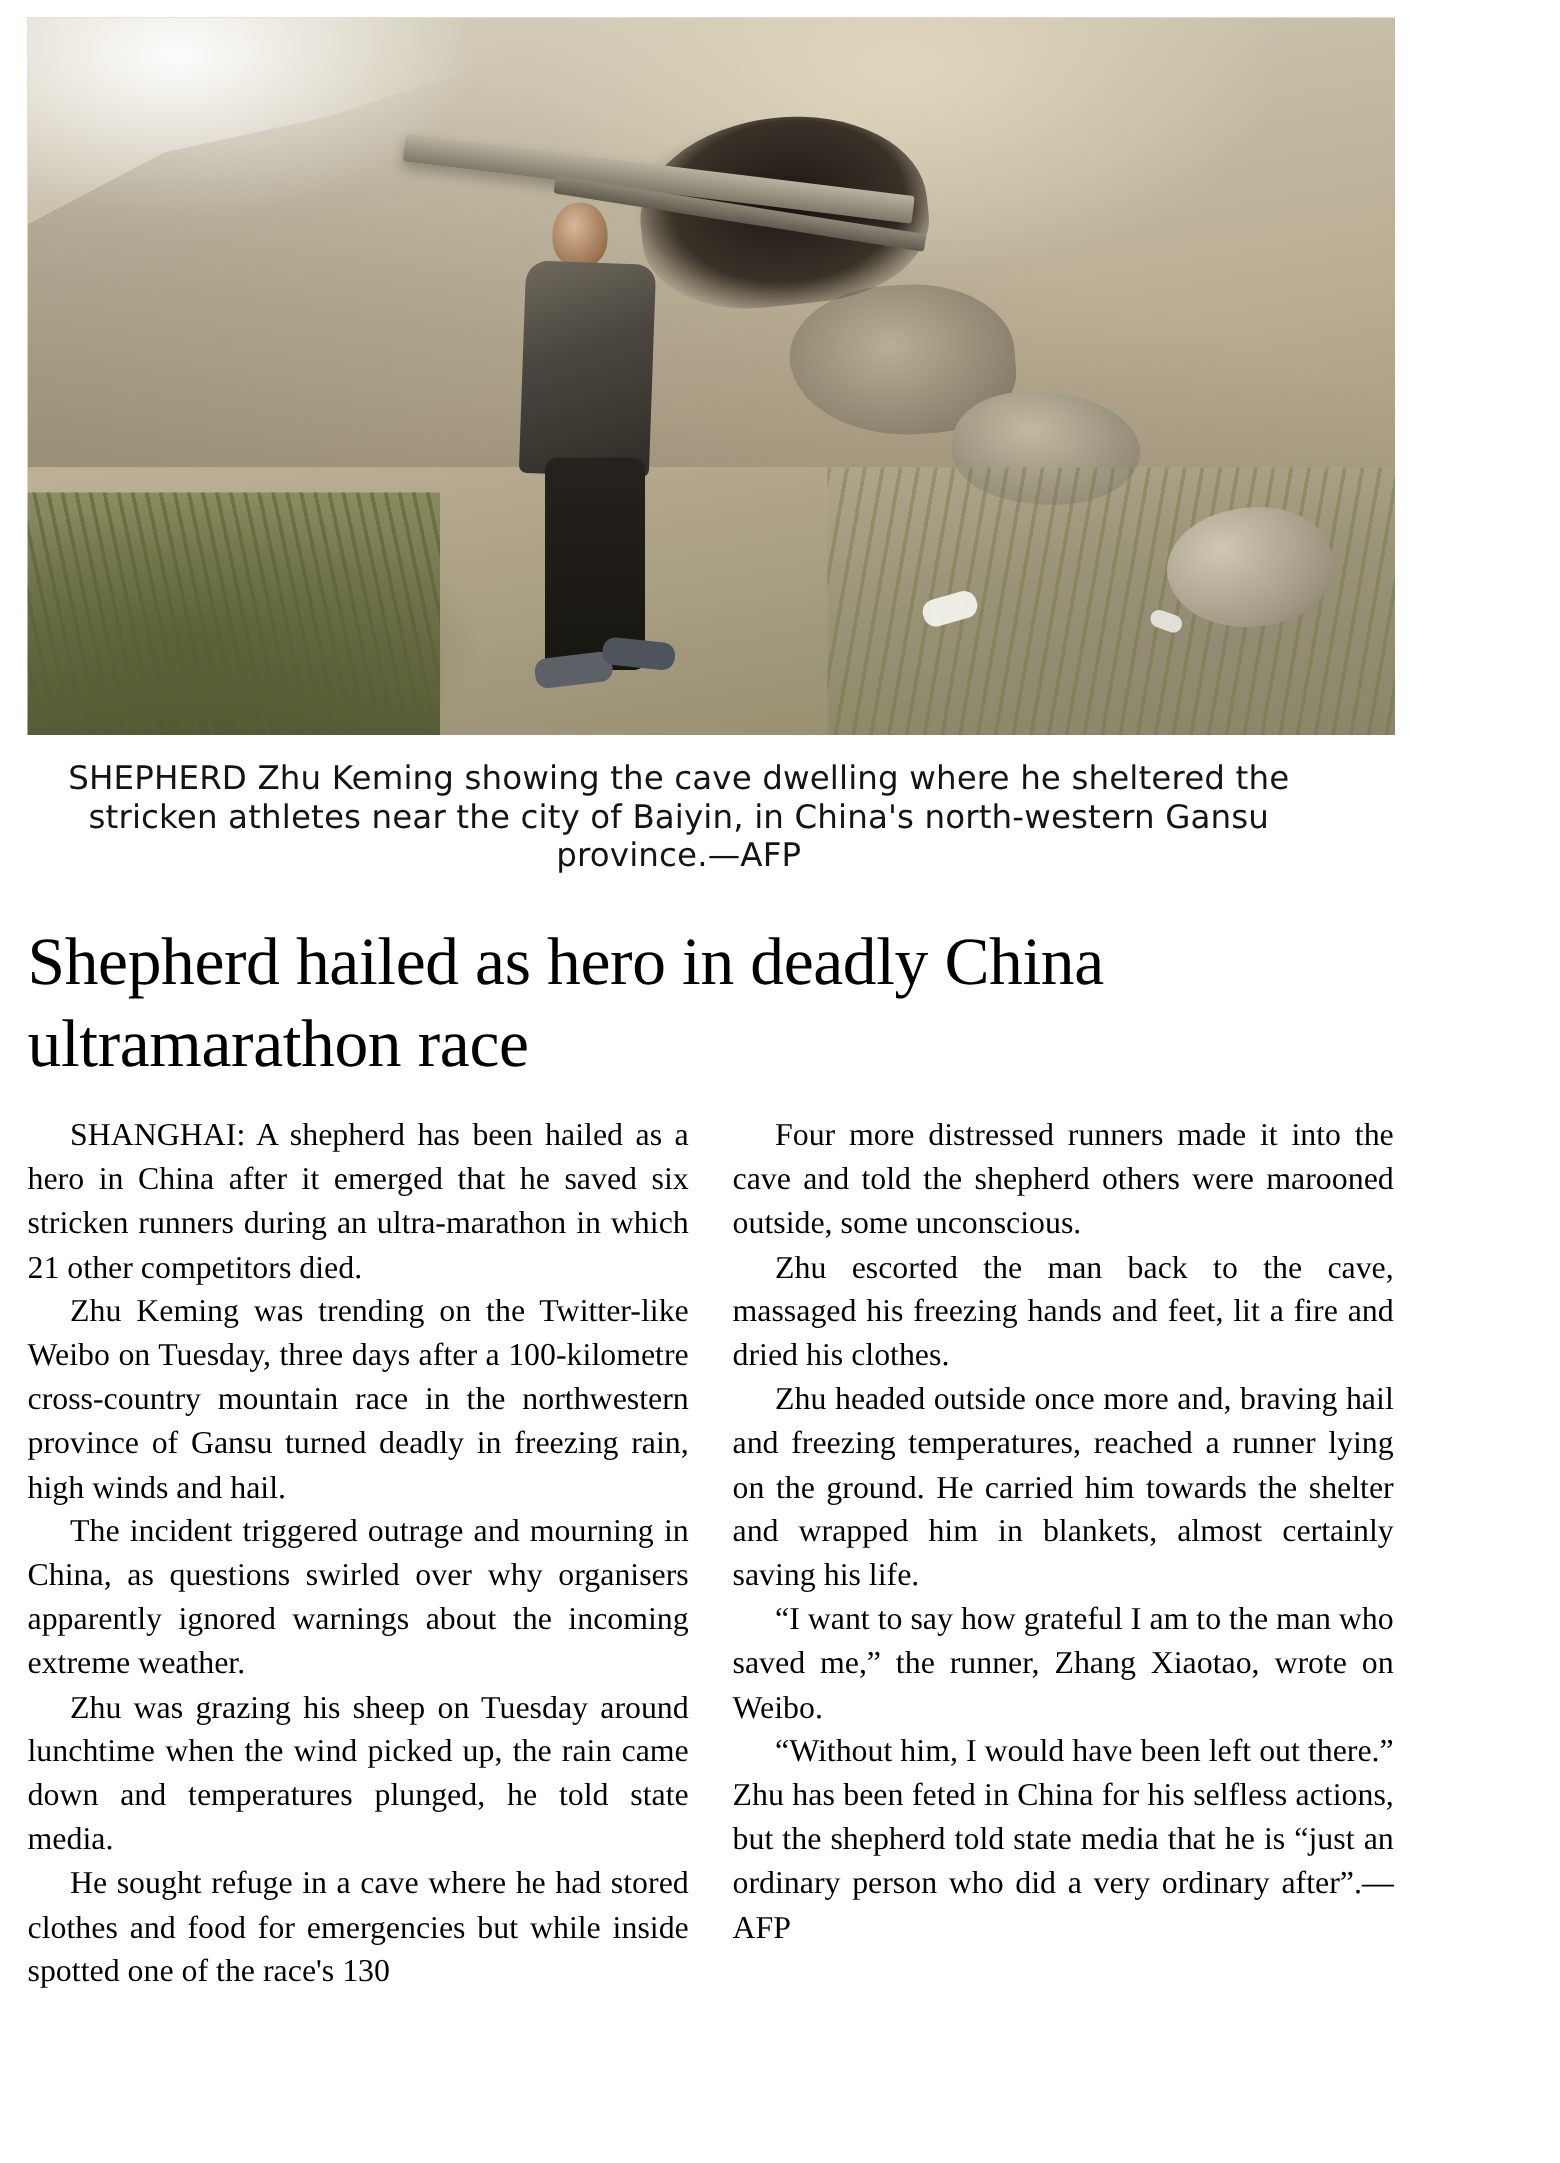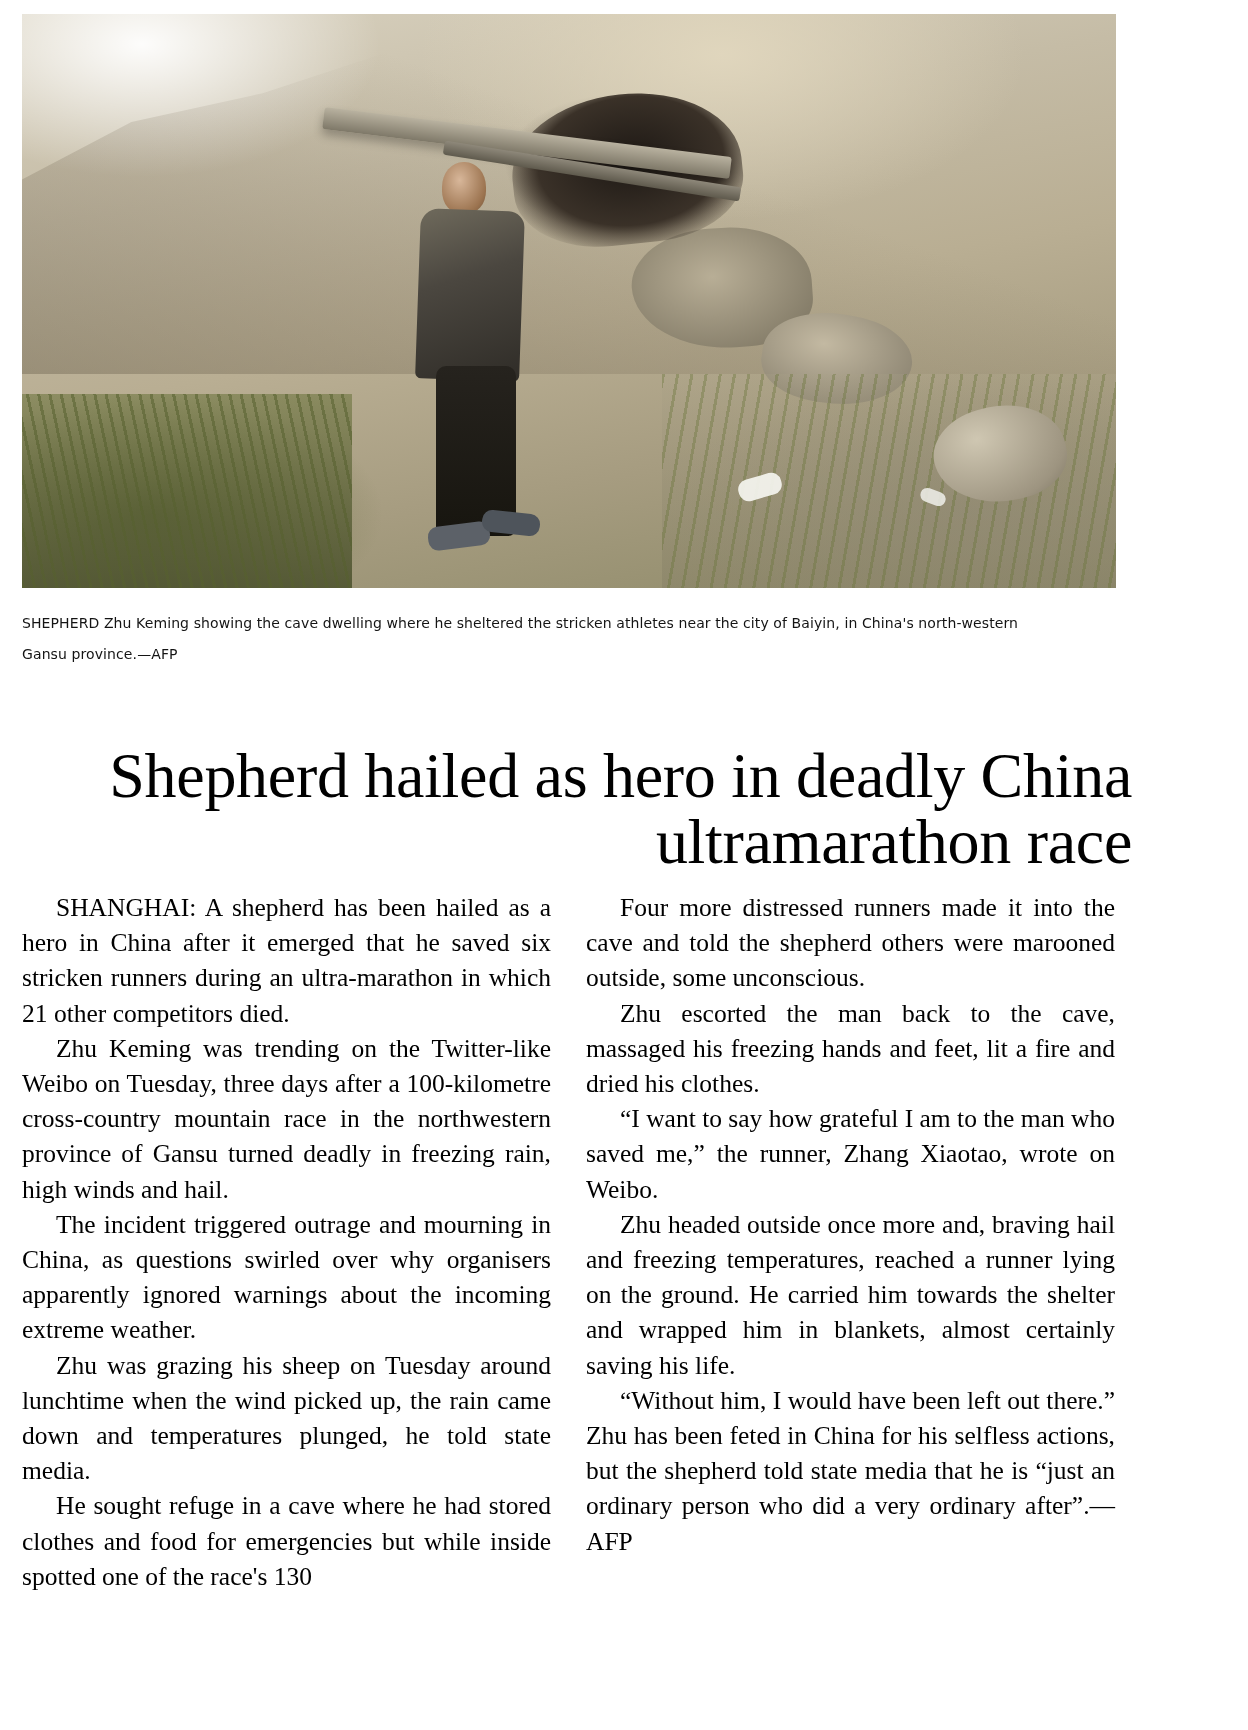--- a/index.html
+++ b/index.html
@@ -173,43 +173,43 @@
     left: 898px; top: 476px;
     width: 26px; height: 14px;
     background: rgba(240,240,235,0.85);
     border-radius: 7px;
     transform: rotate(20deg);
   }
 
   
   .caption {
     position: absolute;
-    left: 22px;
+    left: 38px;
     top: 608px;
     width: 1010px;
     font-family: "DejaVu Sans", sans-serif;
-    font-size: 14px;
+    font-size: 26px;
     line-height: 31px;
     letter-spacing: 0.1px;
     color: #141414;
+    text-align: center;
   }
 
   
   .headline {
     position: absolute;
     left: 22px;
     top: 700px;
     width: 1110px;
     font-family: "Liberation Serif", serif;
-    font-size: 64px;
+    font-size: 54px;
     line-height: 66px;
     font-weight: 400;
     letter-spacing: -0.3px;
     color: #000;
-    text-align: right;
   }
 
   
   .cols {
     position: absolute;
     left: 22px;
     top: 890px;
     width: 1104px;
     display: flex;
     gap: 35px;
@@ -264,19 +264,19 @@
     <div class="col">
       <p class="first">SHANGHAI: A shepherd has been hailed as a hero in China after it emerged that he saved six stricken runners during an ultra-marathon in which 21 other competitors died.</p>
       <p>Zhu Keming was trending on the Twitter-like Weibo on Tuesday, three days after a 100-kilometre cross-country mountain race in the northwestern province of Gansu turned deadly in freezing rain, high winds and hail.</p>
       <p>The incident triggered outrage and mourning in China, as questions swirled over why organisers apparently ignored warnings about the incoming extreme weather.</p>
       <p>Zhu was grazing his sheep on Tuesday around lunchtime when the wind picked up, the rain came down and temperatures plunged, he told state media.</p>
       <p>He sought refuge in a cave where he had stored clothes and food for emergencies but while inside spotted one of the race's 130</p>
     </div>
     <div class="col">
       <p>Four more distressed runners made it into the cave and told the shepherd others were marooned outside, some unconscious.</p>
       <p>Zhu escorted the man back to the cave, massaged his freezing hands and feet, lit a fire and dried his clothes.</p>
+      <p>Zhu headed outside once more and, braving hail and freezing temperatures, reached a runner lying on the ground. He carried him towards the shelter and wrapped him in blankets, almost certainly saving his life.</p>
       <p>“I want to say how grateful I am to the man who saved me,” the runner, Zhang Xiaotao, wrote on Weibo.</p>
-      <p>Zhu headed outside once more and, braving hail and freezing temperatures, reached a runner lying on the ground. He carried him towards the shelter and wrapped him in blankets, almost certainly saving his life.</p>
       <p>“Without him, I would have been left out there.” Zhu has been feted in China for his selfless actions, but the shepherd told state media that he is  “just an ordinary person who did a very ordinary after”.—AFP</p>
     </div>
   </div>
 
 </div>
 
 </body></html>

